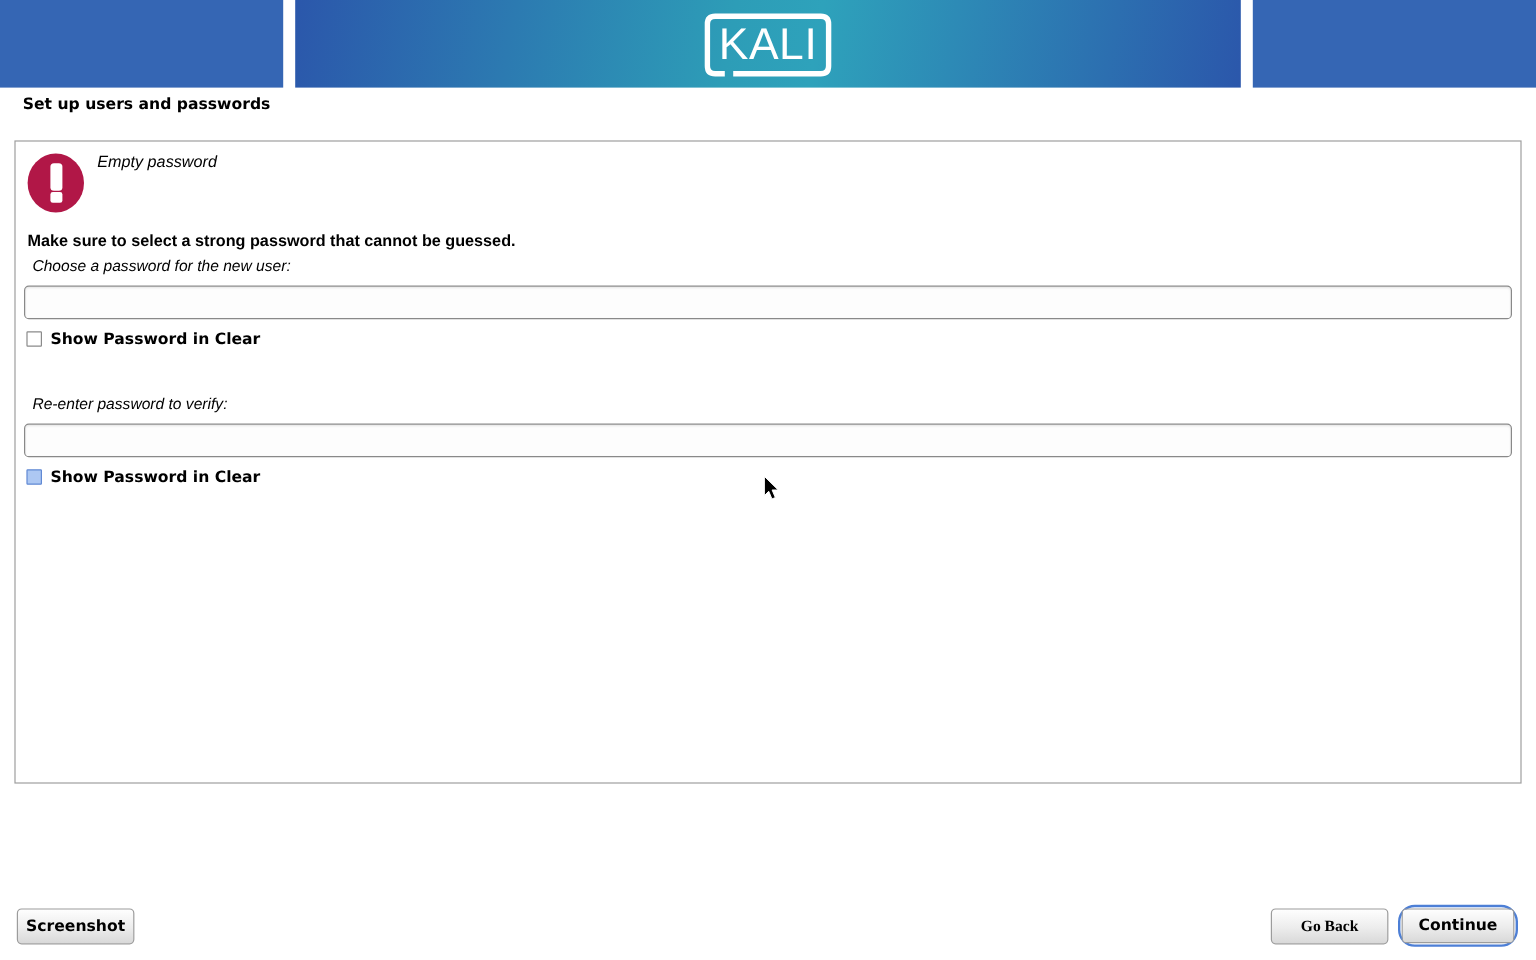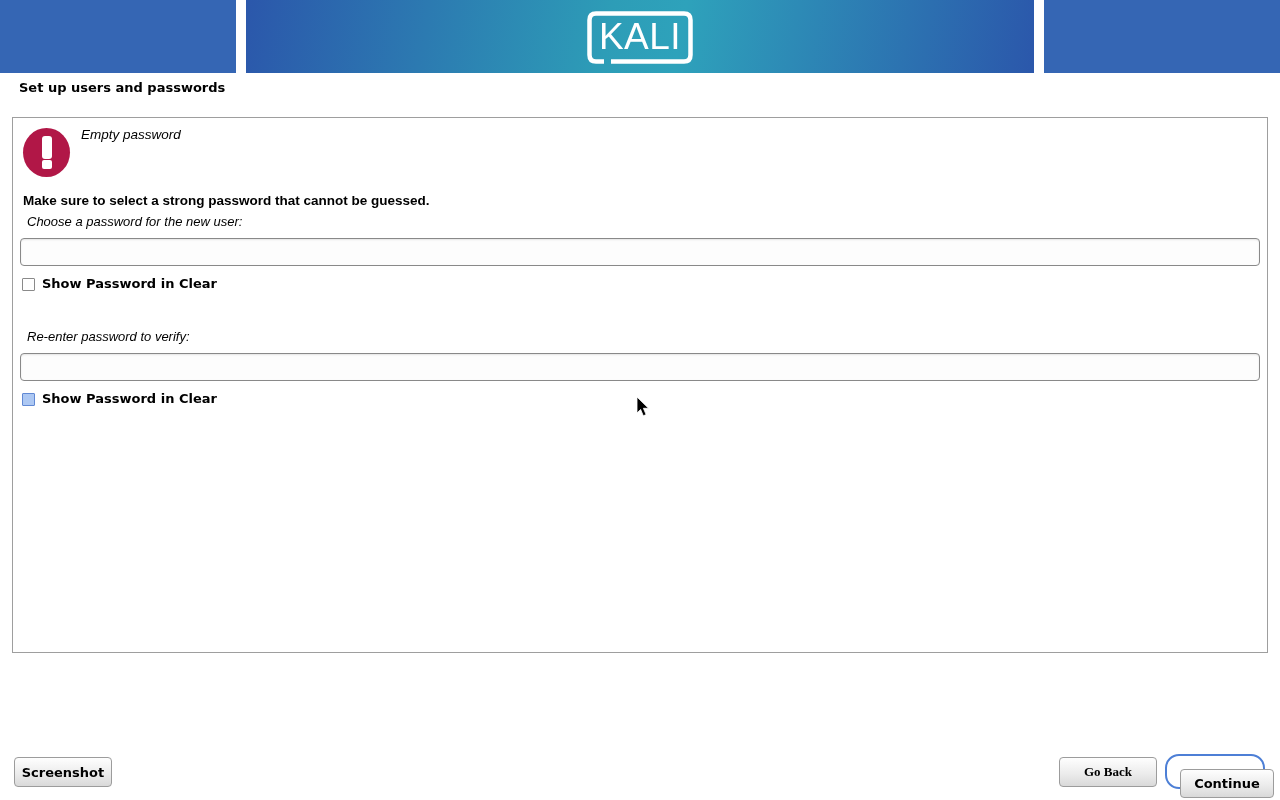--- a/index.html
+++ b/index.html
@@ -39,35 +39,35 @@
   .error-message { position: absolute; left: 68px; top: 29px; font-size: 13.5px; font-weight: bold; }
 
   .section-heading { position: absolute; left: 10px; font-size: 13.5px; font-weight: bold; }
   .field-label { position: absolute; left: 14px; font-size: 13px; font-style: italic; }
 
   .pw-input { position: absolute; left: 7px; width: 1240px; height: 28px;
     background: #fdfdfd; border: 1px solid #898989; border-radius: 4px;
     box-shadow: inset 0 1px 2px rgba(0,0,0,0.10);
     font-family: "DejaVu Sans", sans-serif; font-size: 13px; padding: 0 6px; outline: none; }
 
-  .cb-row { position: absolute; left: 9px; display: flex; align-items: flex-end; }
+  .cb-row { position: absolute; left: 9px; display: flex; align-items: flex-start; }
   .checkbox { width: 13px; height: 13px; background: #ffffff; border: 1px solid #8a8a8a;
     border-radius: 1px; flex: none; }
   .checkbox.focused { background: #adc8f3; border: 1px solid #6189d4; }
   .cb-label { margin-left: 7px; font-size: 13px; font-weight: bold; white-space: nowrap; }
 
   
   .btn { background: linear-gradient(#fefefe, #ececec 55%, #d9d9d9);
     border: 1px solid #9c9c9c; border-radius: 4px;
     font-family: "DejaVu Sans", sans-serif; font-size: 13px; font-weight: bold; color: #000;
     cursor: default; }
   .btn-screenshot { position: absolute; left: 14px; top: 757px; width: 98px; height: 30px; }
   .btn-goback { position: absolute; left: 1059px; top: 757px; width: 98px; height: 30px; font-family: Liberation Serif, serif; }
   .continue-ring { position: absolute; left: 1165px; top: 754px; width: 100px; height: 35px;
-    border: 2px solid #4d7fd6; border-radius: 14px; background: #ffffff; padding: 13px; }
+    border: 2px solid #4d7fd6; border-radius: 14px; background: #ffffff; padding: 1px; }
   .btn-continue { width: 94px; height: 29px; display: block; }
 
   
   .mouse-cursor { position: absolute; left: 636px; top: 396px; width: 16px; height: 22px; }
 </style>
 </head>
 <body>
 
 <div class="banner">
   <div class="banner-side"></div>

